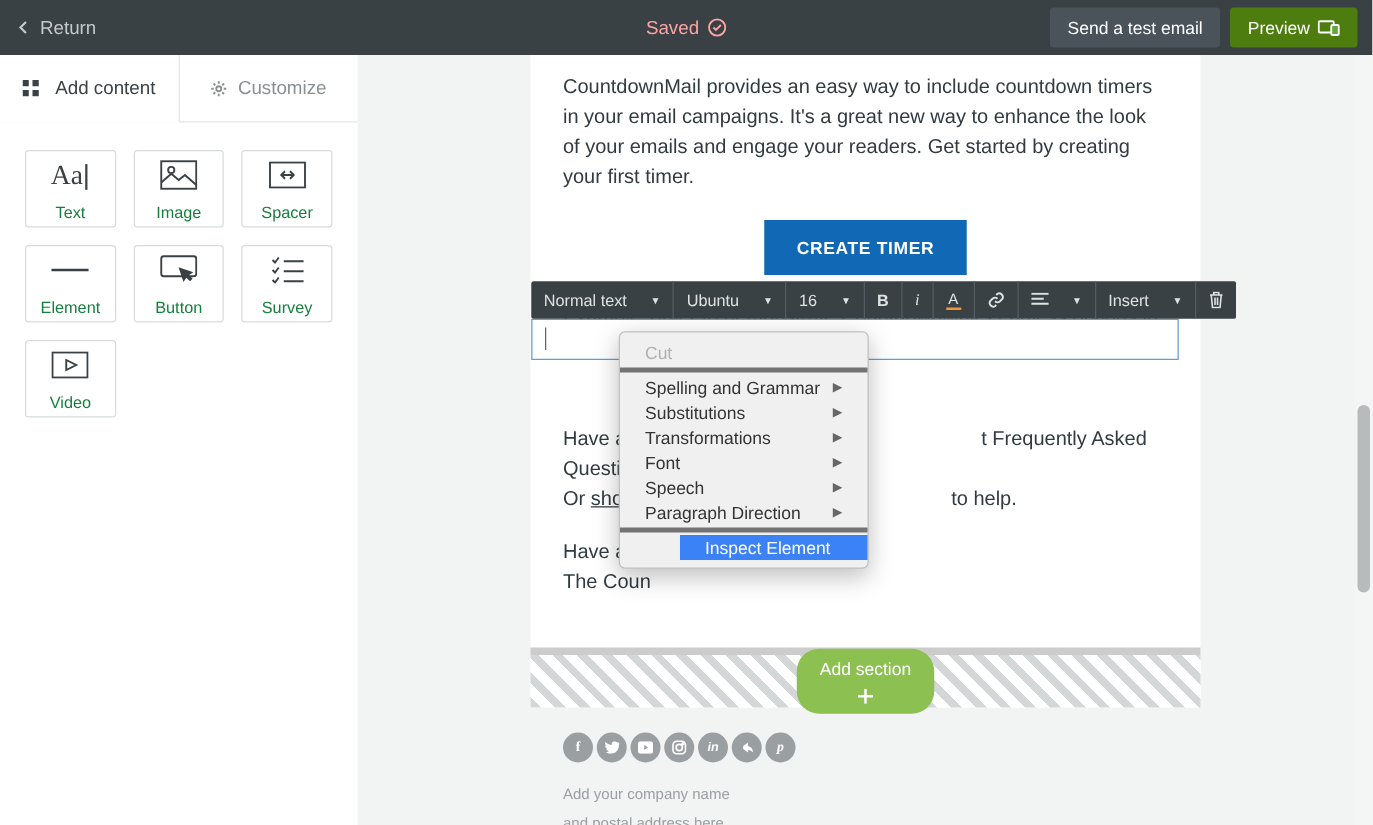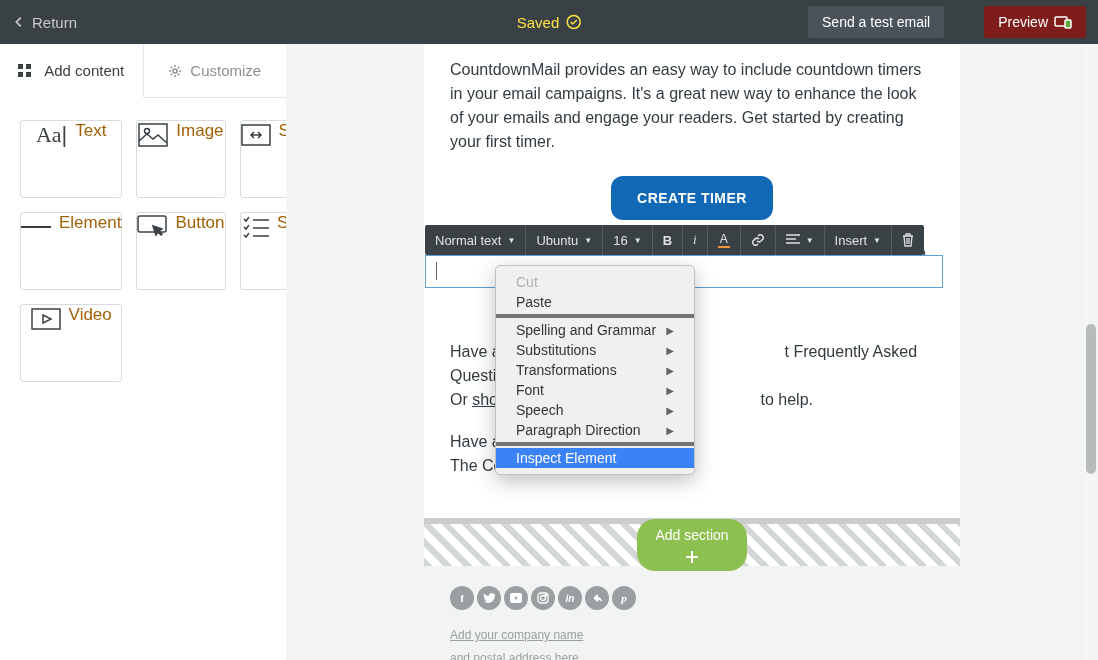--- a/index.html
+++ b/index.html
@@ -1,70 +1,70 @@
 <!DOCTYPE html>
 <html><head>
 <meta charset="utf-8">
 <style>
 * { margin: 0; padding: 0; box-sizing: border-box; font-family: -apple-system, BlinkMacSystemFont, "Segoe UI", Helvetica, Arial, sans-serif; }
 body { background: #f4f5f5; overflow: hidden; width: 1098px; height: 660px; }
 
 .top-bar { background: #3a4145; height: 44px; display: flex; align-items: center; padding: 0 12px; color: #c5c9cb; }
 .return-btn { display: flex; align-items: center; gap: 6px; color: #c5c9cb; font-size: 15px; cursor: pointer; }
 .return-btn svg { width: 14px; height: 14px; }
-.saved-status { position: absolute; left: 50%; transform: translateX(-50%); display: flex; align-items: center; gap: 6px; color: #fde047; font-size: 15px; }
+.saved-status { position: absolute; left: 50%; transform: translateX(-50%); display: flex; align-items: center; gap: 6px; color: #fca5a5; font-size: 15px; }
 .top-actions { margin-left: auto; display: flex; gap: 8px; }
-.btn { padding: 8px 14px; border-radius: 3px; font-size: 14px; display: flex; align-items: center; gap: 6px; cursor: pointer; border: none; margin-left: 32px; }
+.btn { padding: 8px 14px; border-radius: 3px; font-size: 14px; display: flex; align-items: center; gap: 6px; cursor: pointer; border: none; }
 .btn-secondary { background: #4a525a; color: #fff; }
-.btn-primary { background: #7f1d1d; color: #fff; font-weight: 500; }
+.btn-primary { background: #4d7c0f; color: #fff; font-weight: 500; }
 
 .main { display: flex; height: calc(100% - 44px); }
 
 .sidebar { width: 286px; background: #fff; flex-shrink: 0; }
 .tabs { display: flex; border-bottom: 1px solid #e5e7e8; }
 .tab { flex: 1; padding: 18px 10px; display: flex; align-items: center; justify-content: center; gap: 8px; font-size: 15px; color: #8a9094; cursor: pointer; }
 .tab.active { color: #3a4145; border: 1px solid #e5e7e8; border-top: none; border-bottom: 1px solid #fff; margin-bottom: -1px; background: #fff; gap: 12px; }
 .tab.active.first { border-left: none; }
 .tab svg { width: 14px; height: 14px; }
 
 .content-grid { padding: 22px 20px; display: grid; grid-template-columns: repeat(3, 1fr); gap: 14px; }
-.content-item { border: 1px solid #d8dcdd; border-radius: 3px; height: 78px; display: flex; flex-direction: row; align-items: flex-start; justify-content: center; gap: 8px; cursor: pointer; background: #fff; }
+.content-item { border: 1px solid #d8dcdd; border-radius: 3px; height: 62px; display: flex; flex-direction: column; align-items: center; justify-content: center; gap: 8px; cursor: pointer; background: #fff; }
 .content-item .icon { height: 28px; display: flex; align-items: center; justify-content: center; color: #3a4145; }
-.content-item .label { font-size: 17px; color: #a16207; }
+.content-item .label { font-size: 13px; color: #15803d; }
 
 .canvas { flex: 1; background: #f2f3f3; overflow: auto; position: relative; padding: 0 0 20px 0; }
 .email-body { width: 536px; margin: 0 auto; background: #fff; position: relative; }
 .email-content { padding: 14px 26px 30px 26px; color: #323b40; font-size: 16px; line-height: 1.5; }
 .email-content p { margin-bottom: 10px; }
-.cta-btn { display: block; width: fit-content; margin: 22px auto; background: #1168b4; color: #fff; padding: 14px 26px; font-weight: 700; letter-spacing: 0.5px; font-size: 14px; border: none; border-radius: 12px; cursor: pointer; }
+.cta-btn { display: block; width: fit-content; margin: 22px auto; background: #1168b4; color: #fff; padding: 14px 26px; font-weight: 700; letter-spacing: 0.5px; font-size: 14px; border: none; border-radius: 0; cursor: pointer; }
 .text-link { color: #323b40; text-decoration: underline; }
 
 .toolbar { position: absolute; left: 425px; top: 225px; background: #3a4145; height: 30px; display: flex; align-items: stretch; border-radius: 2px; z-index: 5; }
-.toolbar-item { padding: 0 10px; color: #dfe2e3; font-size: 13px; display: flex; align-items: center; gap: 4px; border-right: 1px solid #555c61; cursor: pointer; }
+.toolbar-item { padding: 0 10px; color: #dfe2e3; font-size: 13px; display: flex; align-items: center; gap: 17px; border-right: 1px solid #555c61; cursor: pointer; }
 .toolbar-item:last-child { border-right: none; }
 .toolbar-item .caret { font-size: 8px; margin-left: 2px; }
 
 .edit-region { position: absolute; left: 425px; top: 255px; width: 518px; height: 33px; border: 1px solid #5ca0d6; background: #fff; padding: 6px 10px; z-index: 4; }
 .edit-region .cursor { width: 1px; height: 18px; background: #666; }
 
 .context-menu { position: absolute; left: 495px; top: 265px; width: 200px; background: #f0f0f0; border: 1px solid #c0c0c0; border-radius: 5px; box-shadow: 0 6px 20px rgba(0,0,0,0.25); z-index: 100; font-size: 14px; padding: 4px 0; }
 .context-menu .group { border-bottom: 4px solid #737373; padding: 2px 0; }
-.context-menu .group:last-child { border-bottom: none; }
+.context-menu .group:last-child { border-bottom: none; margin-left: 48px; }
 .context-menu .item { padding: 2px 20px; color: #333; display: flex; justify-content: space-between; align-items: center; cursor: default; }
 .context-menu .item.disabled { color: #b0b0b0; }
 .context-menu .item.highlighted { background: #3b82f6; color: #fff; }
 .context-menu .item .arrow { font-size: 10px; color: #666; }
 
 .add-section-bar { width: 536px; margin: 0 auto; background: #fff; border-top: 6px solid #ccc; position: relative; height: 48px; background-image: repeating-linear-gradient(45deg, #d4d7d8 0 6px, #fff 6px 14px); display: flex; align-items: center; justify-content: center; }
 .add-section-btn { background: #8cc152; color: #fff; padding: 8px 18px; border-radius: 18px; font-size: 14px; display: flex; align-items: center; gap: 8px; border: none; cursor: pointer; flex-direction: column; }
 
 .footer-area { width: 536px; margin: 8px auto 0; padding: 12px 26px; }
 .social-icons { display: flex; gap: 3px; margin-bottom: 16px; }
 .social-icon { width: 24px; height: 24px; border-radius: 50%; background: #9aa0a2; display: flex; align-items: center; justify-content: center; color: #fff; font-size: 11px; }
-.footer-text { color: #9aa0a2; font-size: 12px; line-height: 1.6; margin-top: 4px; text-decoration: underline; }
+.footer-text { color: #9aa0a2; font-size: 12px; line-height: 1.6; margin-top: 4px; }
 
 .color-underline { width: 12px; height: 2px; background: #f5953a; margin-top: 1px; }
 
 .scrollbar-track { position: absolute; right: 0; top: 44px; bottom: 0; width: 14px; background: #f4f5f5; }
 .scrollbar-thumb { position: absolute; right: 2px; width: 10px; height: 150px; top: 280px; background: #b8bbbc; border-radius: 5px; }
 </style>
 </head>
 <body>
 
 <div class="top-bar">
@@ -296,23 +296,20 @@
 
 <div class="edit-region">
   <div class="cursor"></div>
 </div>
 
 <div class="context-menu">
   <div class="group">
     <div class="item disabled">
         <span>Cut</span>
       </div>
-    <div class="item">
-        <span>Paste</span>
-      </div>
   </div>
   <div class="group">
     <div class="item">
         <span>Spelling and Grammar</span>
         <span class="arrow">▶</span>
       </div>
     <div class="item">
         <span>Substitutions</span>
         <span class="arrow">▶</span>
       </div>

